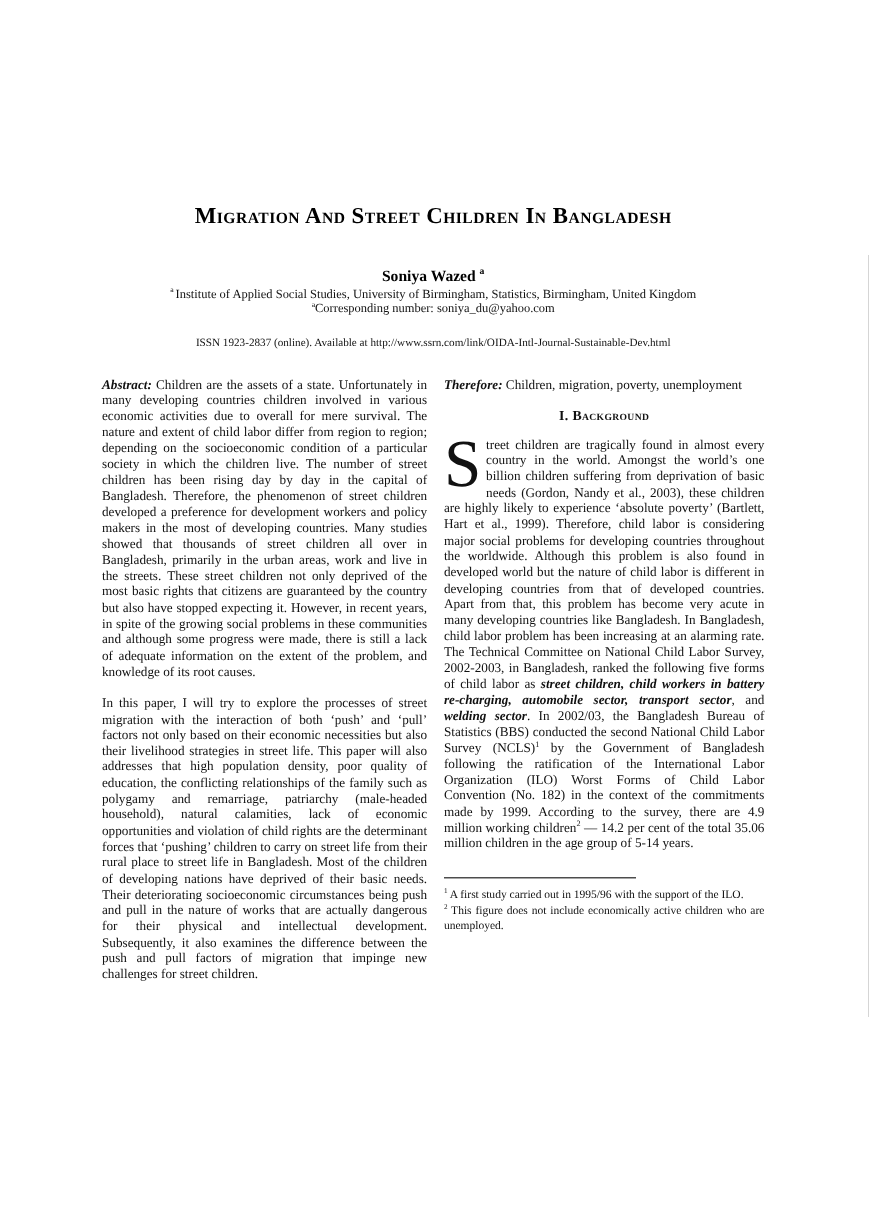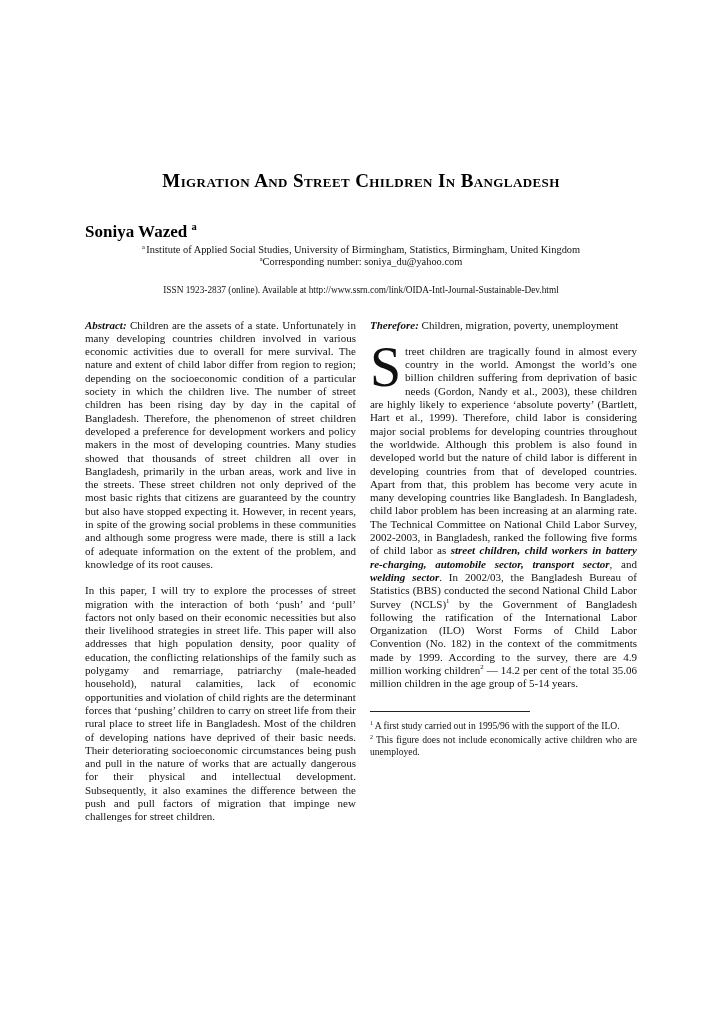--- a/index.html
+++ b/index.html
@@ -18,21 +18,22 @@
   .title{
     margin:0 0 30px 0;
     text-align:center;
     font-size:19px;
     font-weight:bold;
     font-variant:small-caps;
     letter-spacing:0.4px;
     color:#000;
   }
   .author-line{
-    font-size:17px;
+    text-align:center;
+    font-size:13px;
     margin:0 0 2px 0;
     color:#000;
   }
   .affil-line{
     text-align:center;
     font-size:10.4px;
     margin:0 0 1px 0;
   }
   .corr-line{
     text-align:center;
@@ -107,20 +108,21 @@
   <div class="columns">
 
     <div class="col left">
       <p><span class="s-bi">Abstract:</span><span class="s-n"> Children are the assets of a state. Unfortunately in many developing countries children involved in various economic activities due to overall for mere survival. The nature and extent of child labor differ from region to region; depending on the socioeconomic condition of a particular society in which the children live. The number of street children has been rising day by day in the capital of Bangladesh. Therefore, the phenomenon of street children developed a preference for development workers and policy makers in the most of developing countries. Many studies showed that thousands of street children all over in Bangladesh, primarily in the urban areas, work and live in the streets. These street children not only deprived of the most basic rights that citizens are guaranteed by the country but also have stopped expecting it. However, in recent years, in spite of the growing social problems in these communities and although some progress were made, there is still a lack of adequate information on the extent of the problem, and knowledge of its root causes.</span></p>
       <p>In this paper, I will try to explore the processes of street migration with the interaction of both ‘push’ and ‘pull’ factors not only based on their economic necessities but also their livelihood strategies in street life. This paper will also addresses that high population density, poor quality of education, the conflicting relationships of the family such as polygamy and remarriage, patriarchy (male-headed household), natural calamities, lack of economic opportunities and violation of child rights are the determinant forces that ‘pushing’ children to carry on street life from their rural place to street life in Bangladesh.  Most of the children of developing nations have deprived of their basic needs. Their deteriorating socioeconomic circumstances being push and pull in the nature of works that are actually dangerous for their physical and intellectual development. Subsequently, it also examines the difference between the push and pull factors of migration that impinge new challenges for street children.</p>
     </div>
 
     <div class="col right">
       <p><span class="s-bi">Therefore:</span><span class="s-n"> Children, migration, poverty, unemployment</span></p>
 
+      <h2 class="section-heading">I. Background</h2>
 
       <p><span class="dropcap">S</span><span><span class="s-n">treet children are tragically found in almost every country in the world. Amongst the world’s one billion children suffering from deprivation of basic needs (Gordon, Nandy et al., 2003), these children are highly likely to experience ‘absolute poverty’ (Bartlett, Hart et al., 1999). Therefore, child labor is considering major social problems for developing countries throughout the worldwide. Although this problem is also found in developed world but the nature of child labor is different in developing countries from that of developed countries. Apart from that, this problem has become very acute in many developing countries like Bangladesh. In Bangladesh, child labor problem has been increasing at an alarming rate. The Technical Committee on National Child Labor Survey, 2002-2003, in Bangladesh, ranked the following five forms of child labor as </span><span class="s-bi">street children, child workers in battery re-charging, automobile sector, transport sector</span><span class="s-n">, and </span><span class="s-bi">welding sector</span><span class="s-n">. In 2002/03, the Bangladesh Bureau of Statistics (BBS) conducted the second National Child Labor Survey (NCLS)</span><span class="s-sup">1</span><span class="s-n"> by the Government of Bangladesh following the ratification of the International Labor Organization (ILO) Worst Forms of Child Labor Convention (No. 182) in the context of the commitments made by 1999. According to the survey, there are 4.9 million working children</span><span class="s-sup">2</span><span class="s-n"> — 14.2 per cent of the total 35.06 million children in the age group of 5-14 years.</span></span></p>
 
 
       <hr class="footnote-sep">
       <div class="footnotes">
         <p><span class="s-sup">1</span><span class="s-n"> A first study carried out in 1995/96 with the support of the ILO.</span></p>
         <p><span class="s-sup">2</span><span class="s-n"> This figure does not include economically active children who are unemployed.</span></p>
       </div>
     </div>

